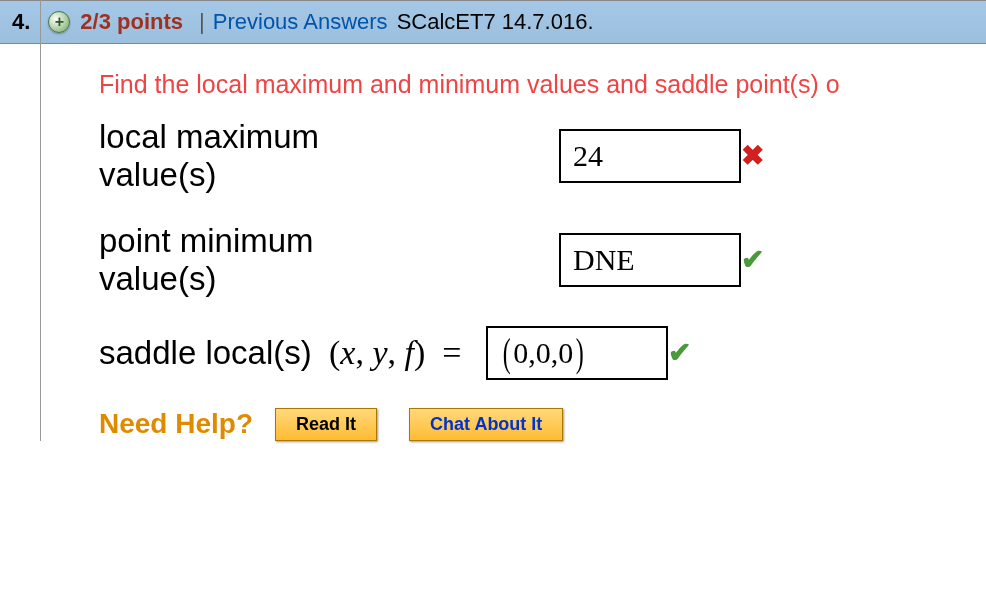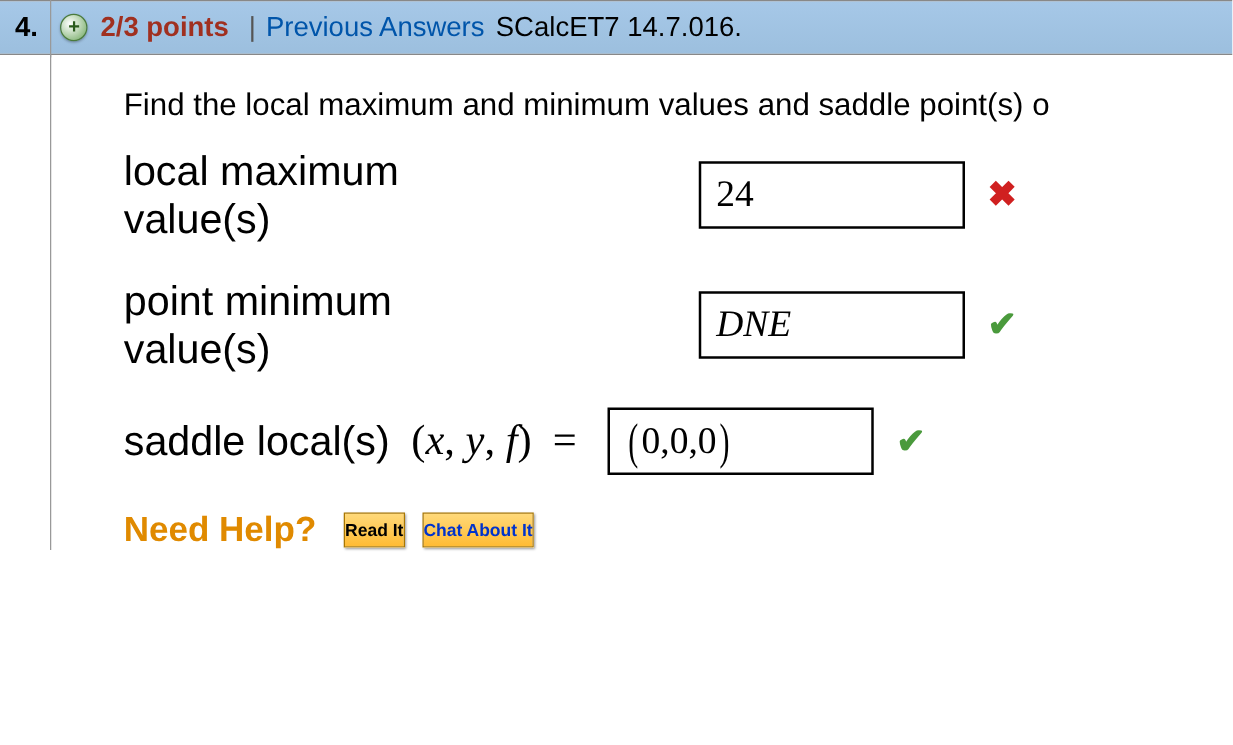--- a/index.html
+++ b/index.html
@@ -70,21 +70,21 @@
       position: absolute;
       left: 40px;
       top: 0;
       width: 1px;
       height: 46px;
       background: #999;
     }
     .prompt {
       font-size: 25px;
       line-height: 1.5;
-      color: #000000;
+      color: #ef4444;
       margin-bottom: 14px;
     }
     .equation {
       font-size: 26px;
       font-style: italic;
       margin-left: 120px;
       margin-bottom: 30px;
       font-family: "Times New Roman", serif;
     }
     .equation .nonit {
@@ -111,32 +111,30 @@
       margin-left: 0;
     }
     .xyf .nonit {
       font-style: normal;
     }
     .spacer-xyf {
       width: 160px;
     }
     .answerbox {
       border: 2px solid #000;
-      width: 213px;
+      width: 182px;
       height: 54px;
       display: flex;
       align-items: center;
       padding: 0 12px;
       font-family: "Times New Roman", serif;
       font-size: 30px;
-      margin-right: 18px;
       background: #fff;
     }
     .answerbox.italic {
-      font-style: italic;
     }
     .parens {
       font-size: 40px;
       display: inline-block;
       transform: scaleX(0.6);
       vertical-align: -4px;
     }
     .mark {
       font-size: 28px;
       font-weight: bold;
@@ -155,23 +153,23 @@
     .need-help {
       color: #e08a00;
       font-weight: bold;
       font-size: 28px;
       margin-right: 22px;
     }
     .help-btn {
       background: linear-gradient(to bottom, #ffd97a, #ffbb33);
       border: 1px solid #aa7700;
       font-weight: bold;
-      font-size: 14px;
-      padding: 5px 0;
-      margin-right: 14px;
+      font-size: 18px;
+      padding: 5px 20px;
+      margin-right: 32px;
       cursor: pointer;
       box-shadow: 1px 1px 2px rgba(0,0,0,0.4);
     }
     .help-btn.chat {
       color: #0033cc;
     }
   </style>
 </head>
 <body>
 

